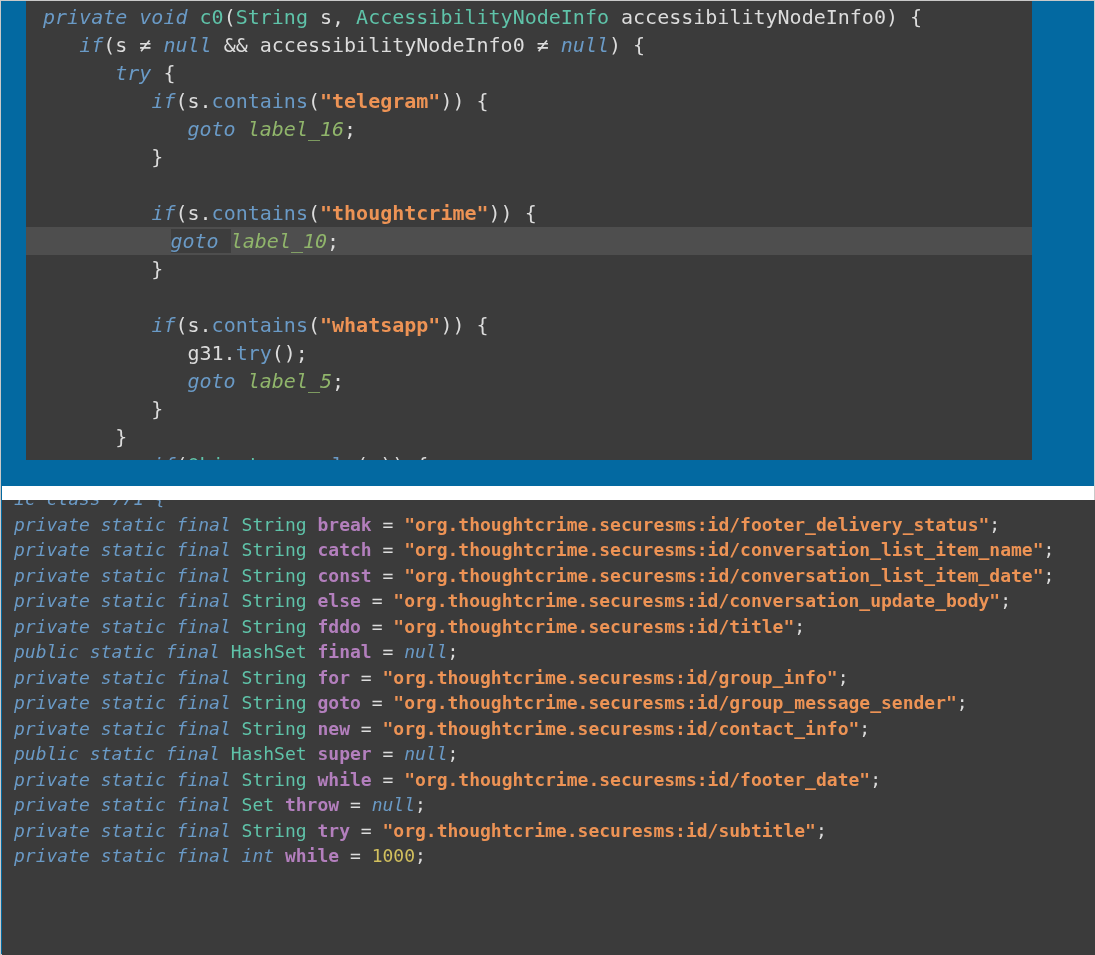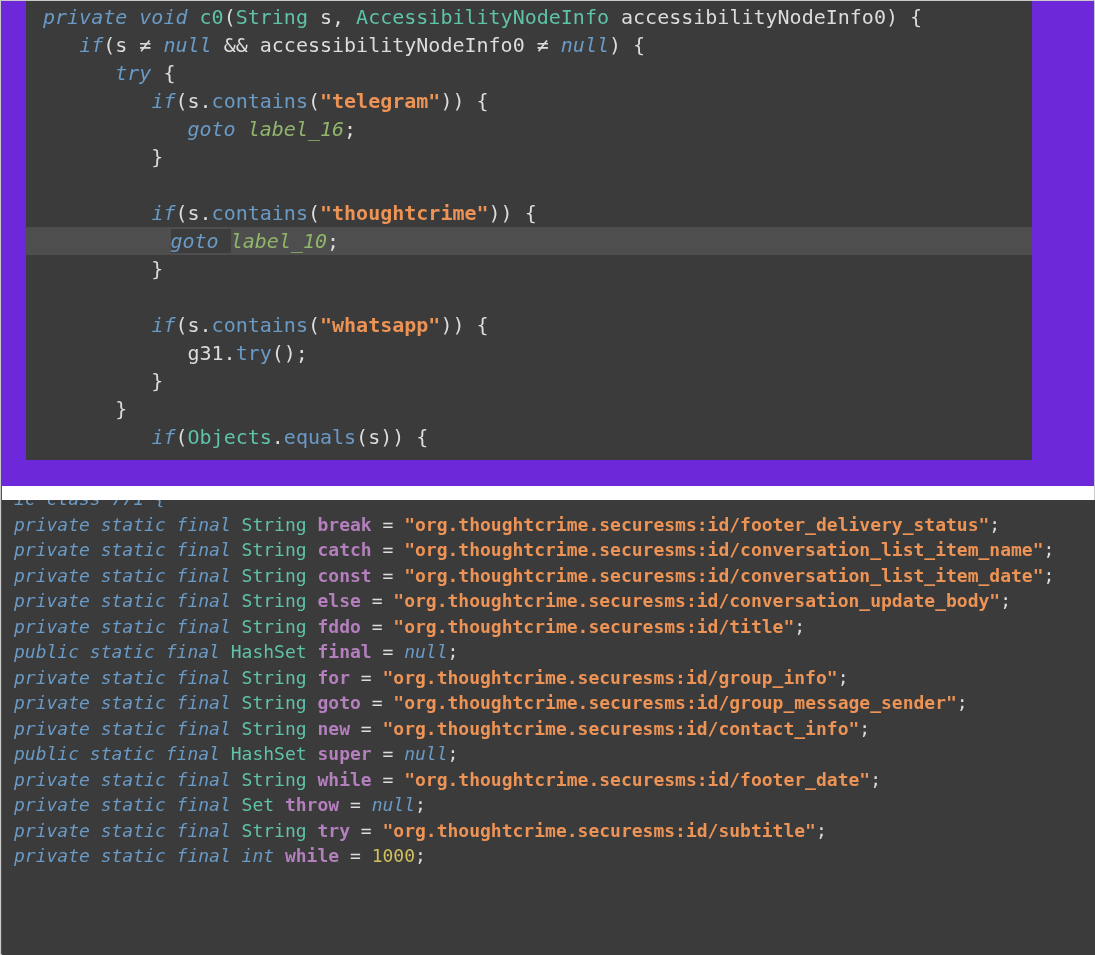--- a/index.html
+++ b/index.html
@@ -1,19 +1,19 @@
 <!DOCTYPE html>
 <html><head>
 <meta charset="utf-8">
 <style>
   html,body{margin:0;padding:0;}
   body{width:1095px;height:955px;overflow:hidden;}
   #page{
     position:relative;width:1095px;height:955px;box-sizing:border-box;
-    background:#6d28d9;border:1px solid #c9c9c9;
+    background:#0369a1;border:1px solid #c9c9c9;
     font-family:"DejaVu Sans Mono","Liberation Mono",monospace;
   }
   .panel{position:absolute;background:#3b3b3b;overflow:hidden;}
   #top-panel{left:25px;top:0;width:989px;height:457px;padding:2px 0 0 17px;
     font-size:20px;line-height:28px;}
   #separator{position:absolute;left:1px;top:485px;width:1092px;height:14px;background:#ffffff;}
   #bottom-panel{left:1px;top:499px;width:1087px;height:556px;padding-left:12px;
     font-size:18px;line-height:25.5px;}
   #top-panel .line{height:28px;}
   #bottom-panel .line{height:25.5px;}
@@ -42,20 +42,21 @@
       <div class="line"><span class="p">         </span><span class="k">if</span><span class="p">(s.</span><span class="m">contains</span><span class="p">(</span><span class="s">"telegram"</span><span class="p">)) {</span></div>
       <div class="line"><span class="p">            </span><span class="k">goto</span><span class="p"> </span><span class="l">label_16</span><span class="p">;</span></div>
       <div class="line"><span class="p">         }</span></div>
       <div class="line"></div>
       <div class="line"><span class="p">         </span><span class="k">if</span><span class="p">(s.</span><span class="m">contains</span><span class="p">(</span><span class="s">"thoughtcrime"</span><span class="p">)) {</span></div>
       <div class="line hl"><span class="p">            </span><span class="ksel">goto </span><span class="l">label_10</span><span class="p">;</span></div>
       <div class="line"><span class="p">         }</span></div>
       <div class="line"></div>
       <div class="line"><span class="p">         </span><span class="k">if</span><span class="p">(s.</span><span class="m">contains</span><span class="p">(</span><span class="s">"whatsapp"</span><span class="p">)) {</span></div>
       <div class="line"><span class="p">            g31.</span><span class="m">try</span><span class="p">();</span></div>
+      <div class="line"><span class="p">            </span><span class="k">goto</span><span class="p"> </span><span class="l">label_5</span><span class="p">;</span></div>
       <div class="line"><span class="p">         }</span></div>
       <div class="line"><span class="p">      }</span></div>
       <div class="line"><span class="p">         </span><span class="k">if</span><span class="p">(</span><span class="t">Objects</span><span class="p">.</span><span class="m">equals</span><span class="p">(s)) {</span></div>
     </div>
   <div id="separator"></div>
   <div id="bottom-panel" class="panel">
       <div class="line"><span class="k">ic class 771 {</span></div>
       <div class="line"><span class="k">private static final </span><span class="t">String</span><span class="p"> </span><span class="i">break</span><span class="p"> = </span><span class="s">"org.thoughtcrime.securesms:id/footer_delivery_status"</span><span class="p">;</span></div>
       <div class="line"><span class="k">private static final </span><span class="t">String</span><span class="p"> </span><span class="i">catch</span><span class="p"> = </span><span class="s">"org.thoughtcrime.securesms:id/conversation_list_item_name"</span><span class="p">;</span></div>
       <div class="line"><span class="k">private static final </span><span class="t">String</span><span class="p"> </span><span class="i">const</span><span class="p"> = </span><span class="s">"org.thoughtcrime.securesms:id/conversation_list_item_date"</span><span class="p">;</span></div>

